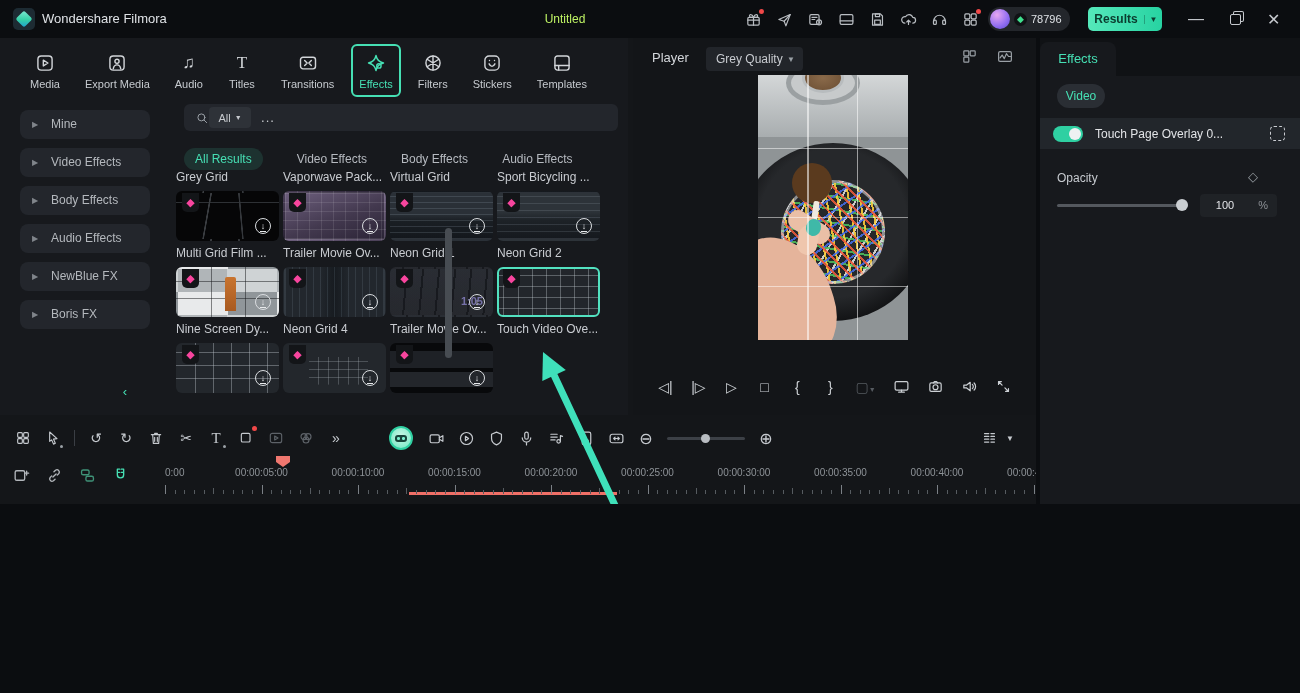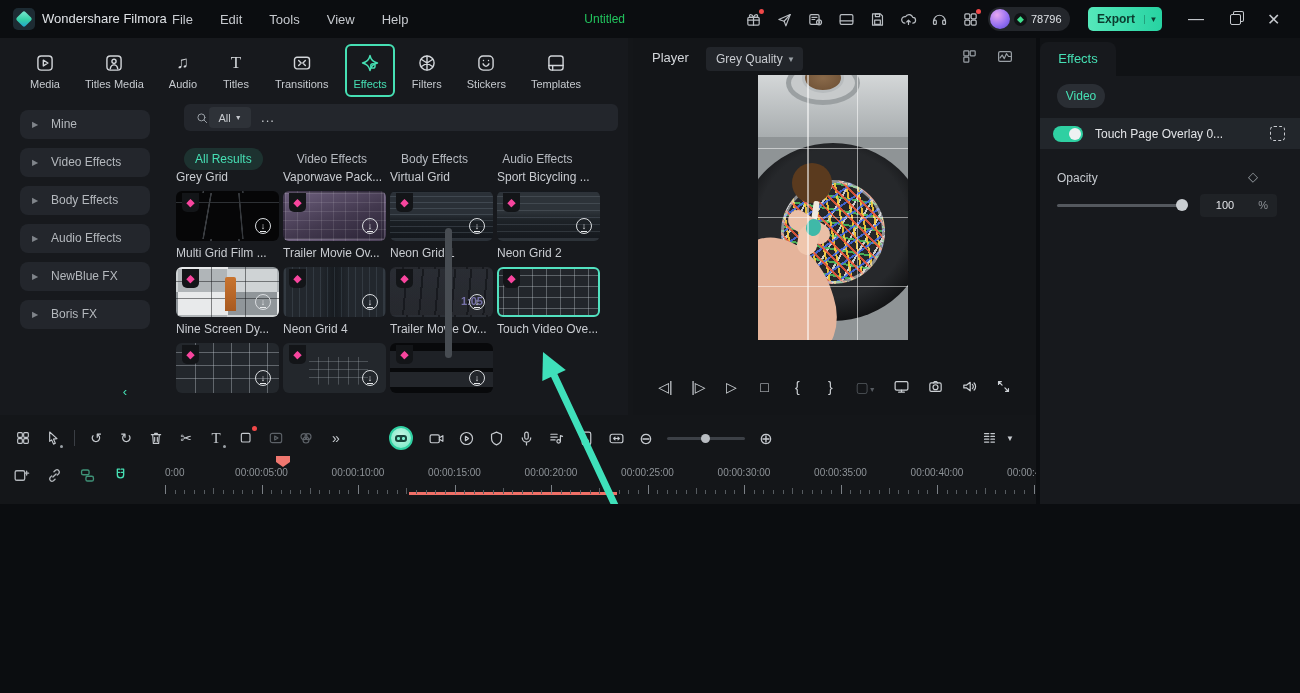--- a/index.html
+++ b/index.html
@@ -7,21 +7,21 @@
   body { font-family:"Liberation Sans", sans-serif; color:#c9ccd1; }
   #app { position:relative; width:1300px; height:504px; overflow:hidden; background:#141619; }
   svg.i { stroke:currentColor; fill:none; stroke-width:1.7; stroke-linecap:round; stroke-linejoin:round; display:block; }
 
   
   #titlebar { position:absolute; left:0; top:0; width:1300px; height:38px; background:#0b0d10; display:flex; align-items:center; }
   #logo { position:absolute; left:13px; top:8px; width:22px; height:22px; border-radius:5px; background:#1d2b33; display:flex; align-items:center; justify-content:center; }
   #logo .dia { width:12px; height:12px; background:linear-gradient(135deg,#7de9d2 0%,#35d0a6 55%,#1f9fd0 100%); transform:rotate(45deg); border-radius:2px; }
   #appname { position:absolute; left:42px; top:0; height:38px; line-height:38px; font-size:13px; color:#dfe2e6; }
   #menus { position:absolute; left:172px; top:0; height:38px; display:flex; align-items:center; gap:27px; font-size:13px; color:#c6c9ce; }
-  #doc-title { position:absolute; left:505px; top:0; width:120px; height:38px; line-height:38px; text-align:right; font-size:12px; color:#22c55e; }
+  #doc-title { position:absolute; left:505px; top:0; width:120px; height:38px; line-height:38px; text-align:center; font-size:12px; color:#bef264; }
   #tb-actions { position:absolute; left:745px; top:0; height:38px; display:flex; align-items:center; gap:14px; color:#b9bdc2; }
   .tb-ic { position:relative; width:17px; height:17px; }
   .tb-ic .reddot { position:absolute; right:-2px; top:-2px; width:5px; height:5px; border-radius:50%; background:#f04848; }
   #acct-pill { position:absolute; left:988px; top:7px; width:82px; height:24px; background:#23262b; border-radius:12px; display:flex; align-items:center; }
   #avatar { width:20px; height:20px; margin-left:2px; border-radius:50%; background:radial-gradient(circle at 35% 30%,#e6a7f0,#8f6cf0 60%,#5a4ad0); }
   #coin { width:13px; height:13px; margin-left:4px; border-radius:50%; background:#101215; color:#3fe08e; font-size:9px; line-height:13px; text-align:center; }
   #coins { margin-left:4px; font-size:11px; color:#dfe2e6; }
   #export-btn { position:absolute; left:1088px; top:7px; width:74px; height:24px; border-radius:5px; background:linear-gradient(90deg,#55e8ba,#27d3a2); color:#0b3b2e; font-size:12px; font-weight:bold; display:flex; align-items:center; }
   #export-btn .lbl { flex:1; text-align:center; }
   #export-btn .caret { width:18px; text-align:center; border-left:1px solid rgba(9,60,46,.35); font-size:8px; }
@@ -369,27 +369,20 @@
           <path d="M8 12h8M10 10l-2 2 2 2M14 10l2 2-2 2"></path>
         </symbol>
 </defs>
 </svg>
 
 <header id="titlebar">
   <div id="logo">
         <div class="dia"></div>
       </div>
   <span id="appname">Wondershare Filmora</span>
-  <nav id="menus">
-        <span>File</span>
-        <span>Edit</span>
-        <span>Tools</span>
-        <span>View</span>
-        <span>Help</span>
-      </nav>
   <span id="doc-title">Untitled</span>
   <div id="tb-actions">
         <div class="tb-ic">
           <svg class="i " width="17" height="17">
             <use href="#s-gift"></use>
           </svg>
           <i class="reddot"></i>
         </div>
         <div class="tb-ic">
           <svg class="i " width="17" height="17">
@@ -427,21 +420,21 @@
           </svg>
           <i class="reddot"></i>
         </div>
       </div>
   <div id="acct-pill">
     <div id="avatar"></div>
     <div id="coin">◆</div>
     <span id="coins">78796</span>
   </div>
   <div id="export-btn">
-    <span class="lbl">Export</span>
+    <span class="lbl">Results</span>
     <span class="caret">▼</span>
   </div>
   <div id="win-controls">
     <span>—</span>
     <span id="win-max"></span>
     <span>✕</span>
   </div>
 </header>
 
 <section id="left-panel">
@@ -453,21 +446,21 @@
             </svg>
           </div>
           <span>Media</span>
         </div>
         <div class="mtab">
           <div class="ic">
             <svg class="i " width="20" height="20">
               <use href="#s-stock"></use>
             </svg>
           </div>
-          <span>Titles Media</span>
+          <span>Export Media</span>
         </div>
         <div class="mtab">
           <div class="ic"><span style="font-size: 17px; font-family: &quot;Liberation Serif&quot;, serif;">♫</span></div>
           <span>Audio</span>
         </div>
         <div class="mtab">
           <div class="ic"><span style="font-size: 17px; font-family: &quot;Liberation Serif&quot;, serif;">T</span></div>
           <span>Titles</span>
         </div>
         <div class="mtab">

